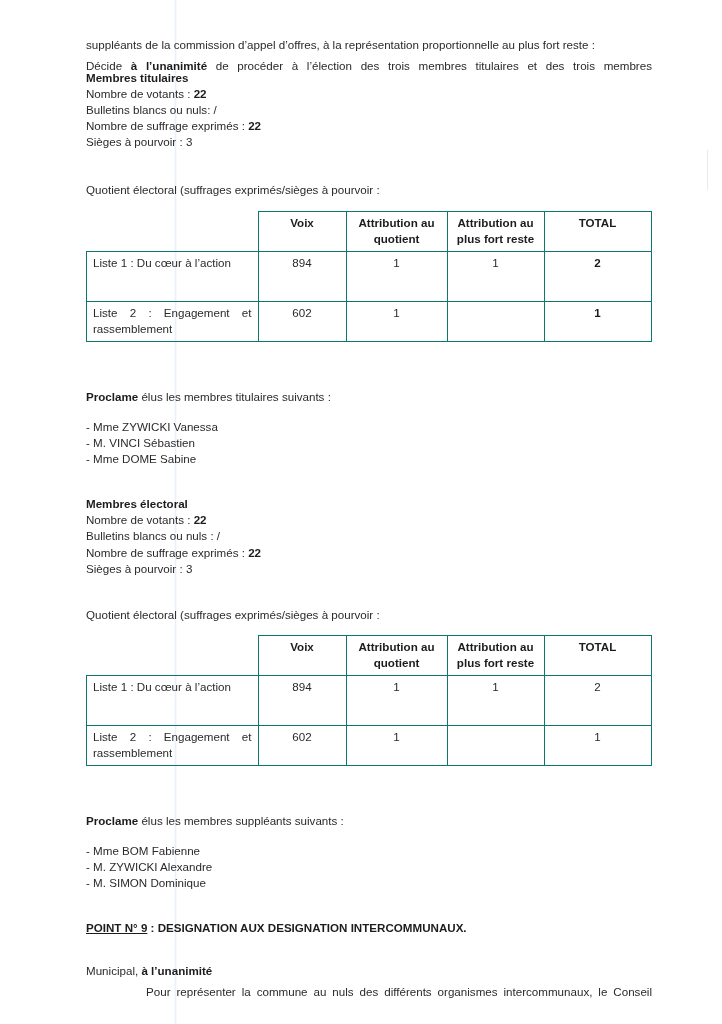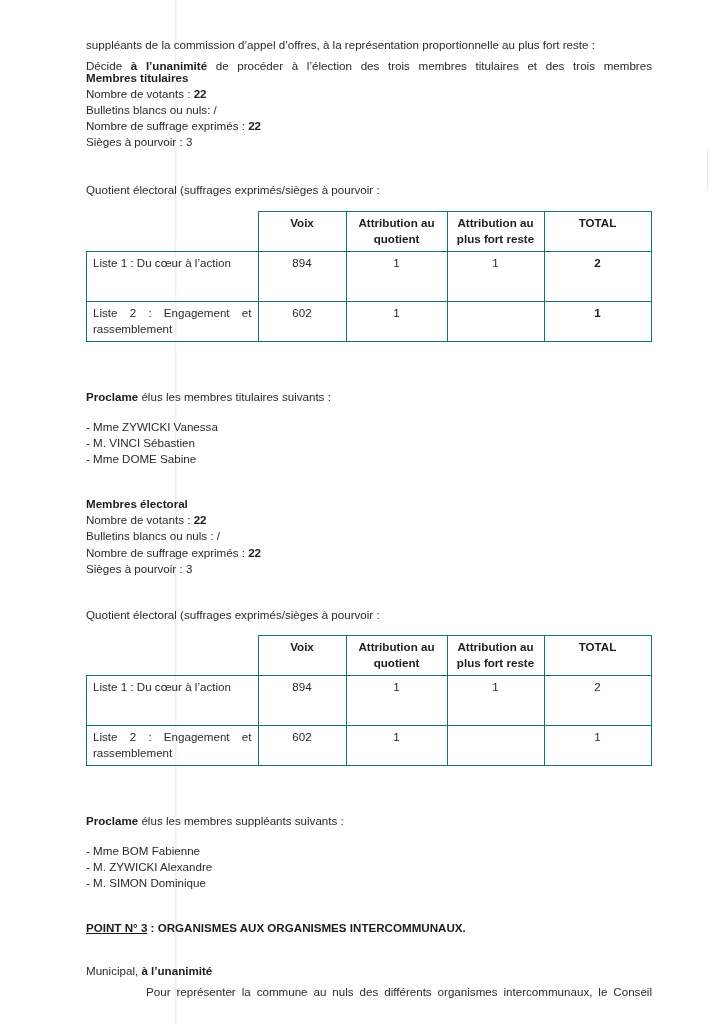--- a/index.html
+++ b/index.html
@@ -122,15 +122,15 @@
     <td>1</td>
   </tr>
 </tbody>
   </table>
 
 <div class="abs line" style="top:813px;"><b>Proclame</b><span> élus les membres suppléants suivants :</span></div>
 <div class="abs line" style="top:843px;">- Mme BOM Fabienne</div>
 <div class="abs line" style="top:859px;">- M. ZYWICKI Alexandre</div>
 <div class="abs line" style="top:875px;">- M. SIMON Dominique</div>
 
-<div class="abs line bold" style="top:920px;"><span class="u">POINT N° 3</span><span> : ORGANISMES AUX ORGANISMES INTERCOMMUNAUX.</span></div>
+<div class="abs line bold" style="top:920px;"><span class="u">POINT N° 9</span><span> : DESIGNATION AUX DESIGNATION INTERCOMMUNAUX.</span></div>
 <div class="abs line just indent" style="top:947px;">Pour représenter la commune au nuls des différents organismes intercommunaux, le Conseil</div>
 <div class="abs line" style="top:963px;"><span>Municipal, </span><b>à l’unanimité</b></div>
 
 </body></html>

